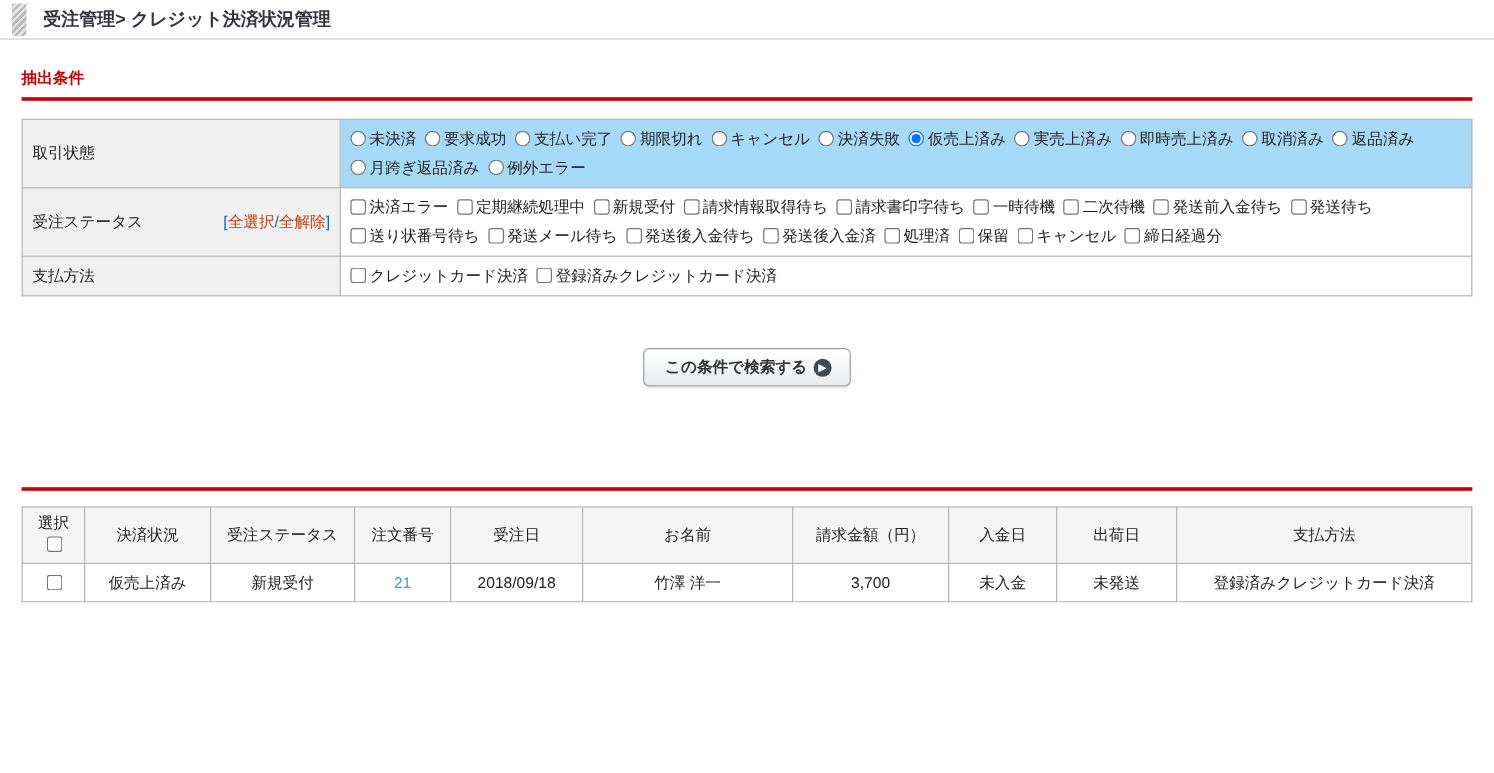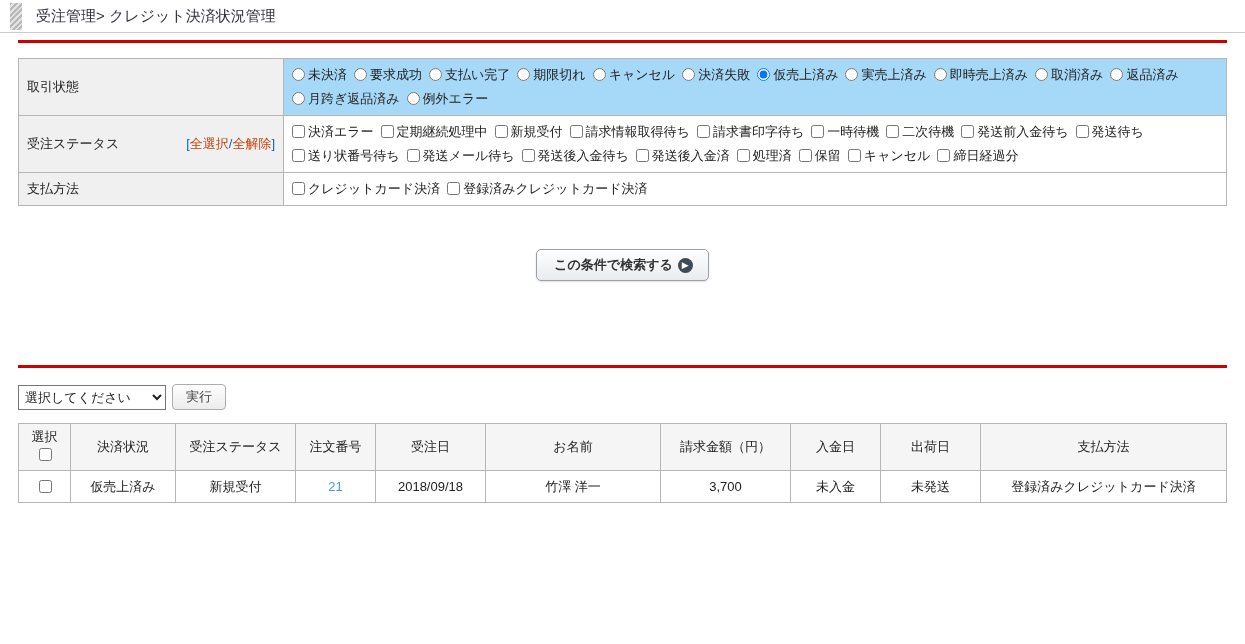--- a/index.html
+++ b/index.html
@@ -10,21 +10,21 @@
   }
   
   .titlebar {
     display:flex; align-items:center; height:33px;
     background:#fff; border-bottom:1px solid #ccc;
   }
   .titlebar .stripe {
     width:12px; height:27px; margin:0 14px 0 10px;
     background:repeating-linear-gradient(135deg,#b9b9b9 0 2px,#e3e3e3 2px 4px);
   }
-  .titlebar h1 { font-size:15px; margin:0; color:#33323e; font-weight:normal; }
+  .titlebar h1 { font-size:15px; margin:0; color:#33323e; font-weight:bold; }
 
   .content { padding:0 18px; }
 
   
   .sec-head { color:#cc0000; font-weight:bold; font-size:13px; margin-top:23px; }
   .sec-rule { height:3px; background:#cc0000; margin-top:7px; }
 
   
   table.cond { border-collapse:collapse; width:100%; margin-top:15px; }
   table.cond td { border:1px solid #b6b6b6; padding:4px 8px; vertical-align:middle; }
@@ -83,20 +83,21 @@
 </head>
 <body>
 
 <div class="titlebar">
   <div class="stripe"></div>
   <h1>受注管理&gt; クレジット決済状況管理</h1>
 </div>
 
 <div class="content">
 
+  <div class="sec-head">抽出条件</div>
   <div class="sec-rule"></div>
 
   <table class="cond">
     <tbody>
         <tr>
       <td class="lbl">取引状態</td>
       <td class="val blue" id="trade-options"><label class="opt"><input type="radio" name="trade_status" style=""><span>未決済</span></label><label class="opt"><input type="radio" name="trade_status" style=""><span>要求成功</span></label><label class="opt"><input type="radio" name="trade_status" style=""><span>支払い完了</span></label><label class="opt"><input type="radio" name="trade_status" style=""><span>期限切れ</span></label><label class="opt"><input type="radio" name="trade_status" style=""><span>キャンセル</span></label><label class="opt"><input type="radio" name="trade_status" style=""><span>決済失敗</span></label><label class="opt"><input type="radio" name="trade_status" checked="" style=""><span>仮売上済み</span></label><label class="opt"><input type="radio" name="trade_status" style=""><span>実売上済み</span></label><label class="opt"><input type="radio" name="trade_status" style=""><span>即時売上済み</span></label><label class="opt"><input type="radio" name="trade_status" style=""><span>取消済み</span></label><label class="opt"><input type="radio" name="trade_status" style=""><span>返品済み</span></label><label class="opt"><input type="radio" name="trade_status" style=""><span>月跨ぎ返品済み</span></label><label class="opt"><input type="radio" name="trade_status" style=""><span>例外エラー</span></label></td>
     </tr>
     <tr>
       <td class="lbl">
@@ -120,24 +121,20 @@
     <button class="btn-search">
       <span>この条件で検索する</span>
       <span class="circ-arrow">▶</span>
     </button>
   </div>
 
   <div class="change-sec">
     <div class="sec-rule"></div>
   </div>
 
-  <div class="controls">
-    <select class="status-select" id="status-select"><option>選択してください</option></select>
-    <button class="btn-exec">実行</button>
-  </div>
 
 
   <table class="results">
     <thead>
       <tr id="results-head-row">
           <th class="w-select col-select">
             <div>選択</div>
             <div><input type="checkbox" style=""></div>
           </th>
           <th class="w-paystat">決済状況</th>

